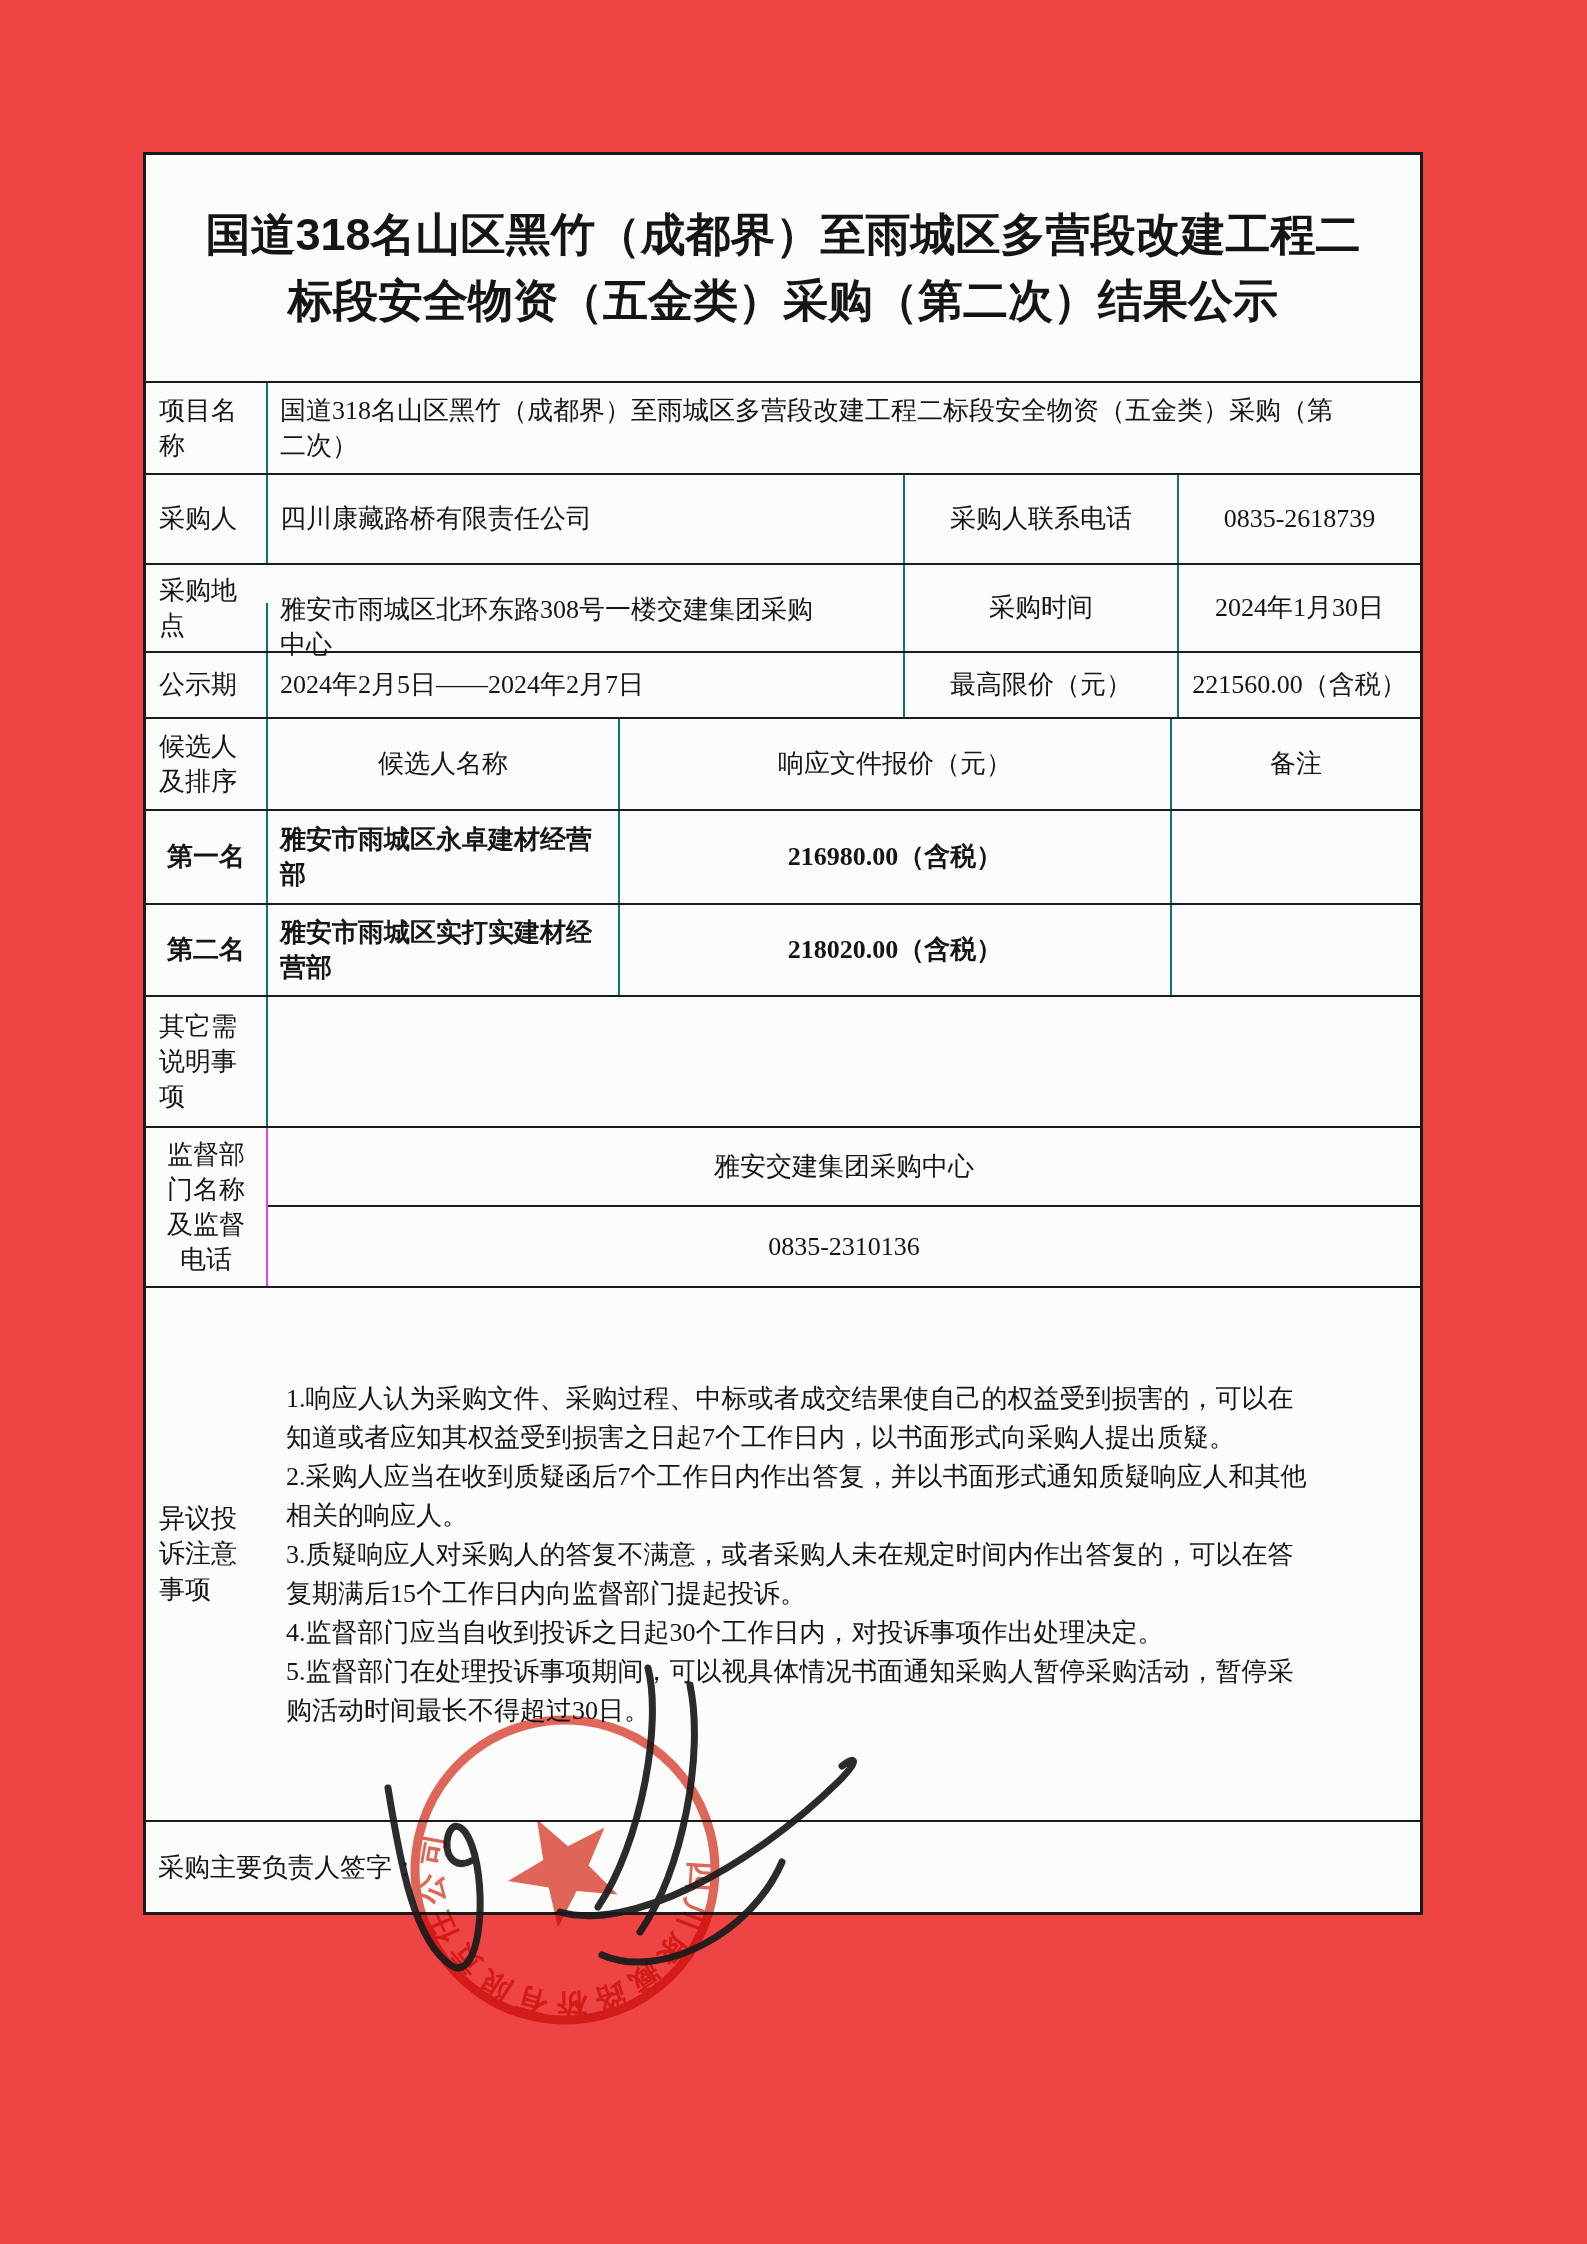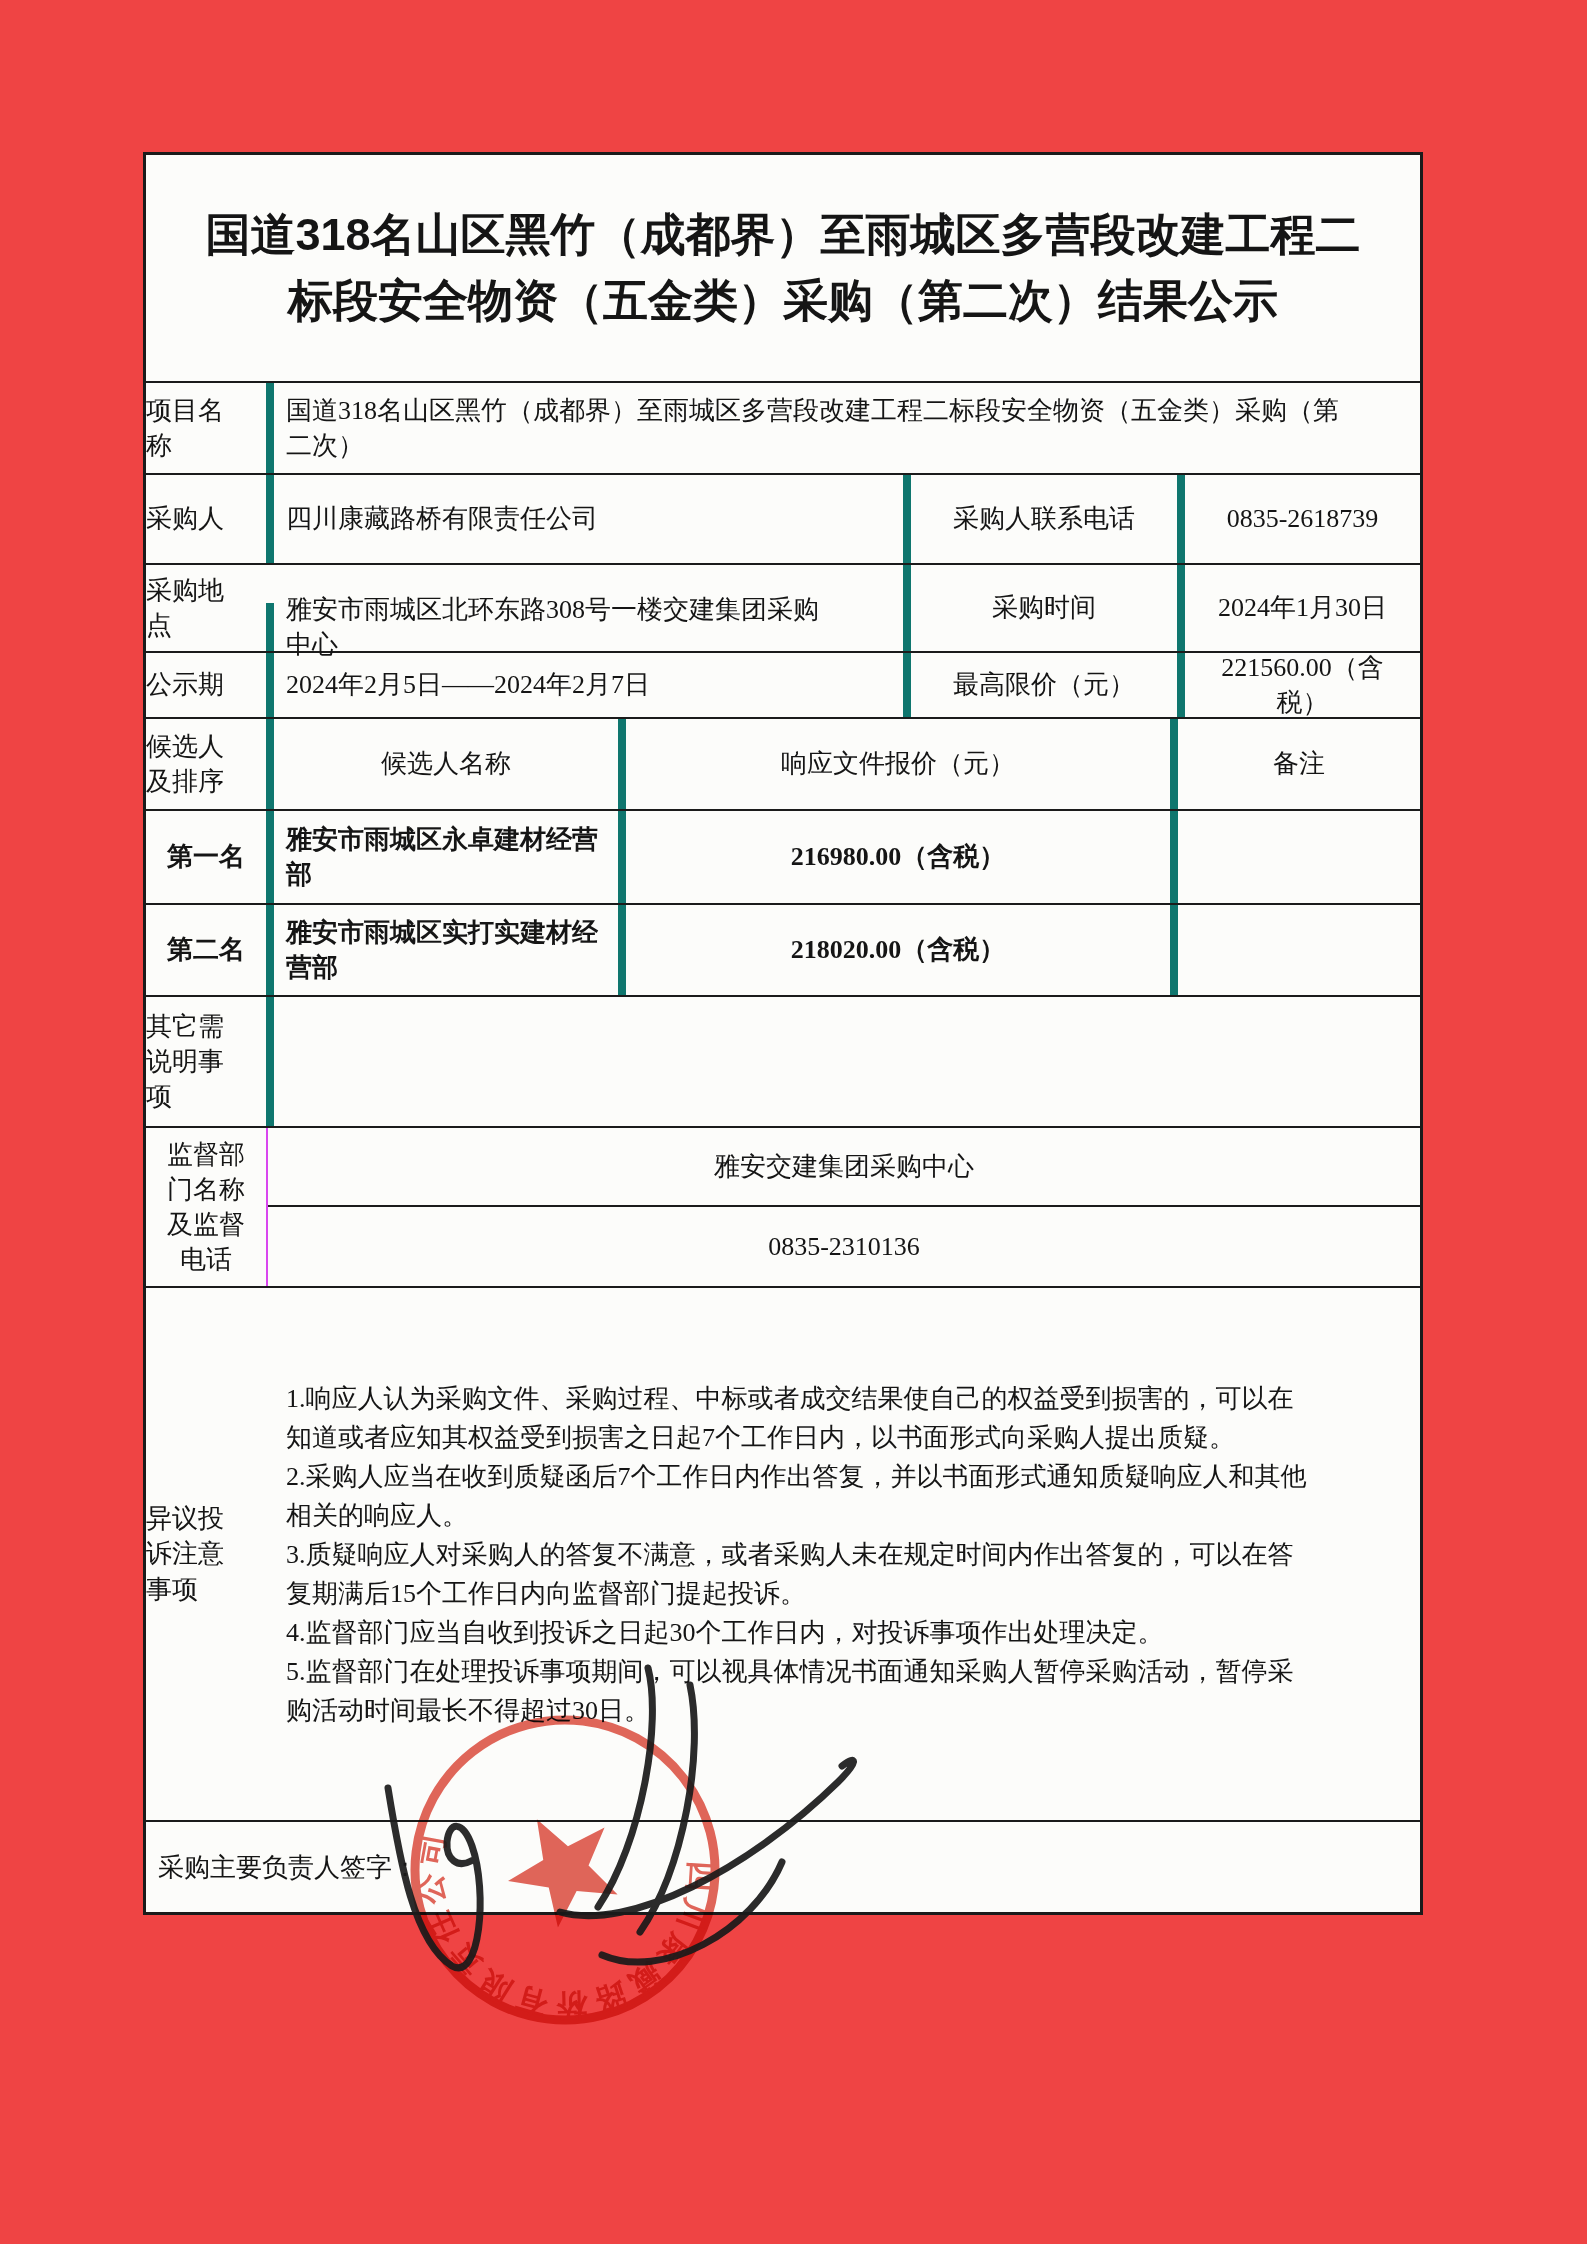--- a/index.html
+++ b/index.html
@@ -15,27 +15,27 @@
     position:absolute;left:143px;top:152px;
     width:1280px;
     box-sizing:border-box;
     border:3px solid #1b1b1b;
     background:#fcfcfa;
   }
   .row{display:flex;border-top:2px solid #1b1b1b;box-sizing:border-box;}
   .row.first{border-top:none;}
   .cell{
     box-sizing:border-box;
-    border-left:8px solid #0f766e;
+    border-left:2px solid #0f766e;
     display:flex;align-items:center;
     font-size:26px;line-height:1.35;
     padding:4px 12px;
   }
   .cell.c0{border-left:none;}
-  .label{flex:0 0 120px;width:120px;padding:4px 0 4px 0;}
+  .label{flex:0 0 120px;width:120px;padding:4px 0 4px 13px;}
   .label .lab{display:block;width:80px;}
   .label.lab-center{padding:4px 0;justify-content:center;}
   .label.lab-center .lab{text-align:center;}
   .grow{flex:1 1 auto;}
   .w-val{flex:0 0 637px;}
   .w-f2{flex:0 0 274px;}
   .w-name{flex:0 0 352px;}
   .w-price{flex:0 0 552px;}
   .center{justify-content:center;text-align:center;}
   .bold{font-weight:bold;}

